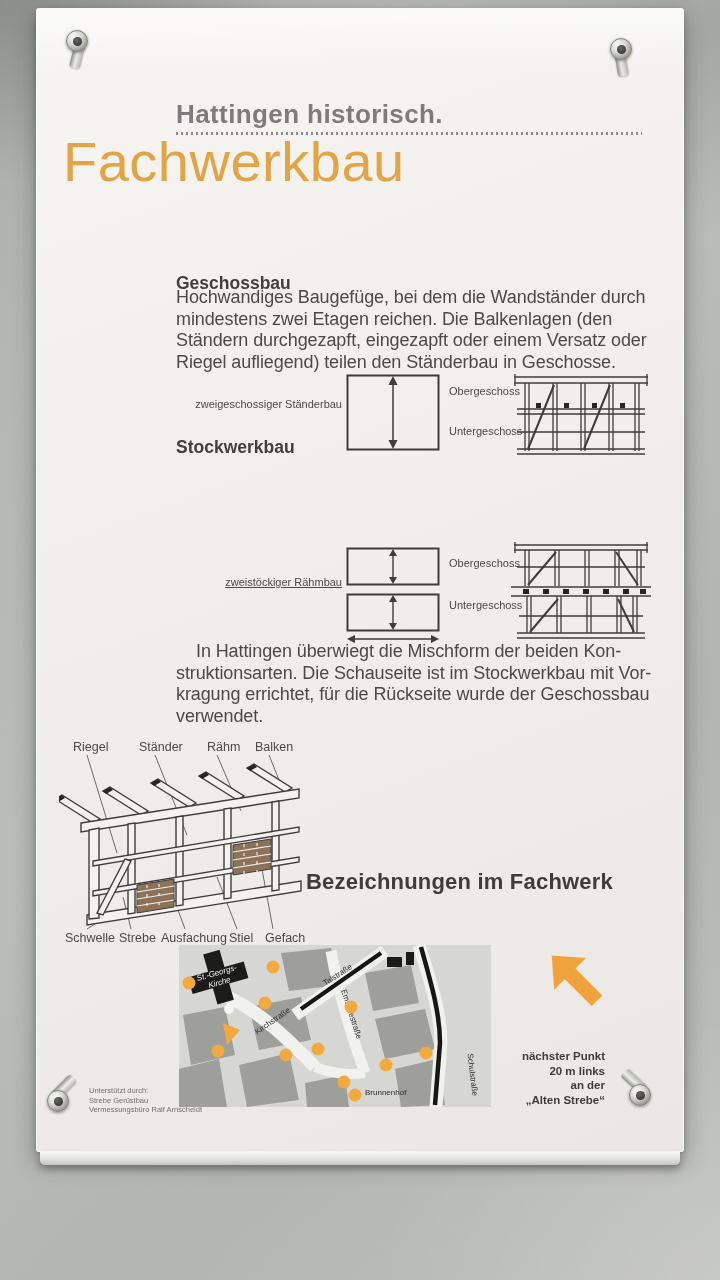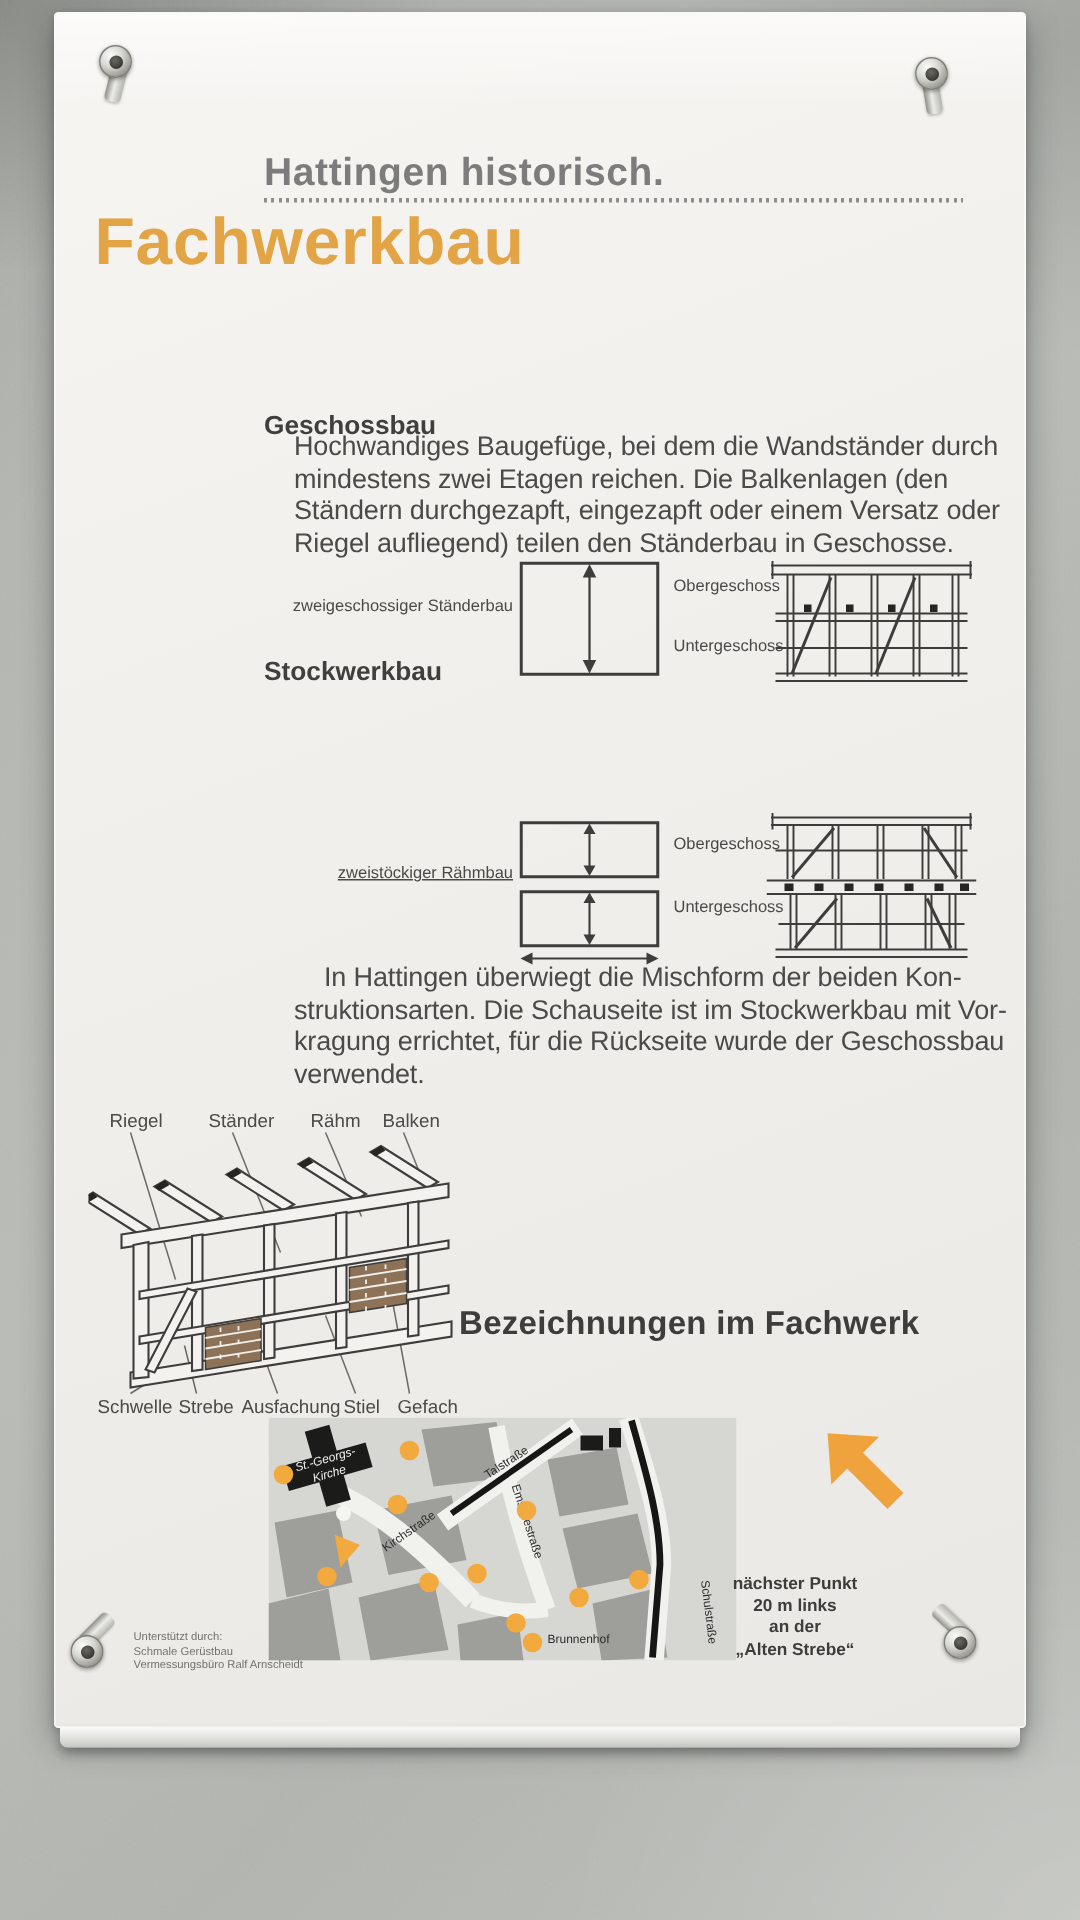--- a/index.html
+++ b/index.html
@@ -19,27 +19,27 @@
     border:1px solid rgba(255,255,255,.75);}
   .panel::before{content:"";position:absolute;left:0;right:0;top:0;height:62px;
     background:linear-gradient(rgba(255,255,255,.6),rgba(255,255,255,0));border-radius:3px 3px 0 0;}
   .panel::after{content:"";position:absolute;left:3px;right:3px;bottom:-14px;height:13px;
     background:linear-gradient(#f9f9f7,#d7d7d3 70%,#c4c4c0);border-radius:0 0 5px 5px;
     box-shadow:0 4px 7px rgba(0,0,0,.3);}
   .abs{position:absolute;}
   .kicker{left:139px;top:90px;font-size:26px;font-weight:bold;color:#7c7c7c;letter-spacing:.4px;}
   .dotted-rule{left:139px;top:123px;width:466px;height:3px;
     background:repeating-linear-gradient(90deg,#8d8d8b 0 2px,transparent 2px 5px);}
-  .title{left:26px;top:124px;font-size:44px;line-height:58px;font-weight:bold;color:#E2A444;letter-spacing:.5px;}
+  .title{left:26px;top:124px;font-size:56px;line-height:58px;font-weight:normal;color:#E2A444;letter-spacing:.5px;}
   .h-sec{font-size:17.5px;font-weight:bold;color:#403F3D;}
-  .body-par{font-size:18px;line-height:21.5px;color:#4B4A48;white-space:pre-line;width:508px;letter-spacing:-.1px;margin-left:20px;}
+  .body-par{font-size:18px;line-height:21.5px;color:#4B4A48;white-space:pre-line;width:508px;letter-spacing:-.1px;}
   .small-label{font-size:11px;color:#4B4A48;}
   .dlab{width:166px;text-align:right;}
   .caption{left:269px;top:860px;font-size:22px;font-weight:bold;color:#3E3D3B;letter-spacing:.2px;}
-  .next-point{left:418px;top:1040px;width:150px;text-align:center;font-size:11.5px;font-weight:bold;
+  .next-point{left:418px;top:1040px;width:150px;text-align:right;font-size:11.5px;font-weight:bold;
     color:#3E3D3B;line-height:14.5px;}
   .next-point div{white-space:nowrap;}
   .credits{left:52px;top:1077px;font-size:7.5px;line-height:9.5px;color:#73726F;white-space:pre-line;}
   svg text{font-family:"Liberation Sans","DejaVu Sans",sans-serif;}
   .bolt{position:absolute;width:24px;height:24px;}
   .bolt .stem{position:absolute;width:11px;height:26px;left:6px;top:12px;border-radius:3px;
     background:linear-gradient(90deg,#8f8f89,#ecece8 45%,#b4b4ae);box-shadow:0 1px 2px rgba(0,0,0,.25);}
   .bolt .head{position:absolute;width:22px;height:22px;border-radius:50%;left:0;top:0;
     background:radial-gradient(circle at 35% 30%,#fbfbf9 0%,#d8d8d3 40%,#9b9b94 75%,#767670 100%);
     border:1px solid #80807a;box-shadow:0 1px 3px rgba(0,0,0,.4);}
@@ -332,21 +332,21 @@
     </svg>
 
     <div class="abs next-point">
       <div>nächster Punkt</div>
       <div>20 m links</div>
       <div>an der</div>
       <div>„Alten Strebe“</div>
     </div>
 
     <div class="abs credits">Unterstützt durch:
-Schmale Gerüstbau
+Strebe Gerüstbau
 Vermessungsbüro Ralf Arnscheidt</div>
   </div>
 
   <div class="bolt tl" style="left:66px;top:30px;">
     <div class="stem"></div>
       <div class="head"></div>
     </div>
   <div class="bolt tr" style="left:610px;top:38px;">
     <div class="stem"></div>
       <div class="head"></div>

